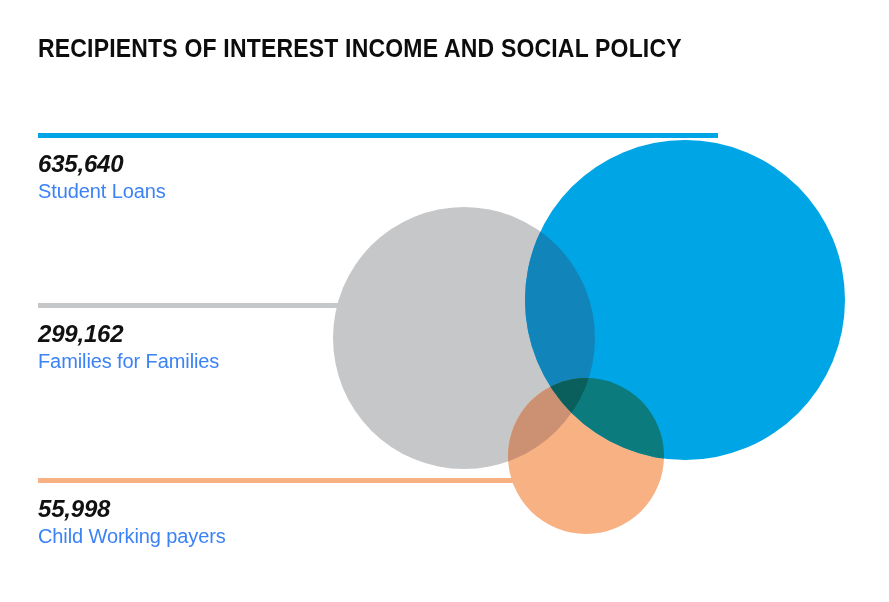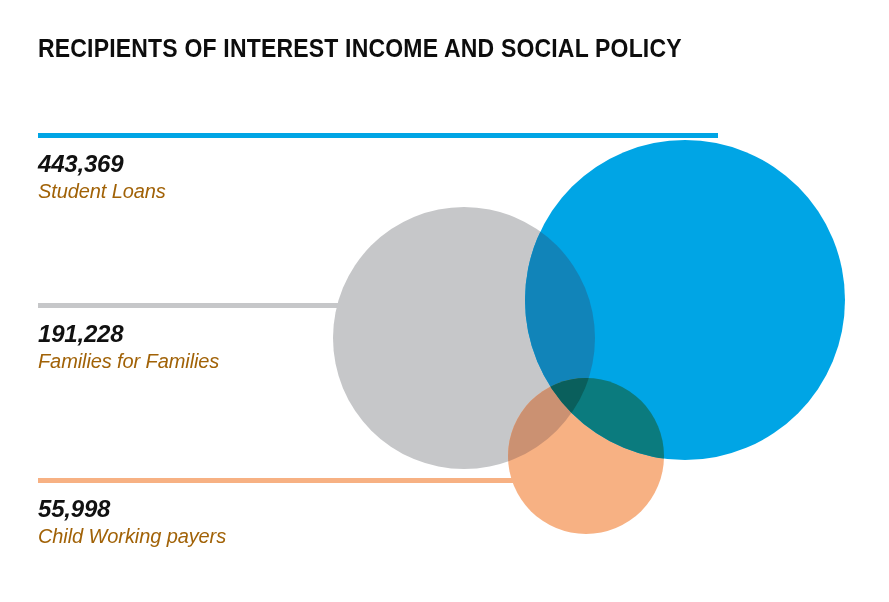--- a/index.html
+++ b/index.html
@@ -55,24 +55,23 @@
     font-weight: bold;
     font-style: italic;
     font-size: 24px;
     line-height: 28px;
     color: #111111;
     letter-spacing: -0.2px;
     white-space: nowrap;
   }
   .callout .label {
     font-family: "Liberation Sans", sans-serif;
-    font-style: italic;
     font-size: 20px;
     line-height: 26px;
-    color: #a16207;
+    color: #3b82f6;
     letter-spacing: -0.1px;
     white-space: nowrap;
   }
   #callout-student-loans  { top: 150px; }
   #callout-working-families { top: 320px; }
   #callout-child-support  { top: 495px; }
 </style>
 </head>
 <body>
 
@@ -112,26 +111,26 @@
     </g>
 
     <g clip-path="url(#clip-orange)">
       <g clip-path="url(#clip-gray)">
         <circle cx="685" cy="300" r="160" fill="#0a5f5c"></circle>
       </g>
     </g>
   </svg>
 
   <div class="callout" id="callout-student-loans">
-    <div class="value">443,369</div>
+    <div class="value">635,640</div>
     <div class="label">Student Loans</div>
   </div>
 
   <div class="callout" id="callout-working-families">
-    <div class="value">191,228</div>
+    <div class="value">299,162</div>
     <div class="label">Families for Families</div>
   </div>
 
   <div class="callout" id="callout-child-support">
     <div class="value">55,998</div>
     <div class="label">Child Working payers</div>
   </div>
 
 </div>
 

